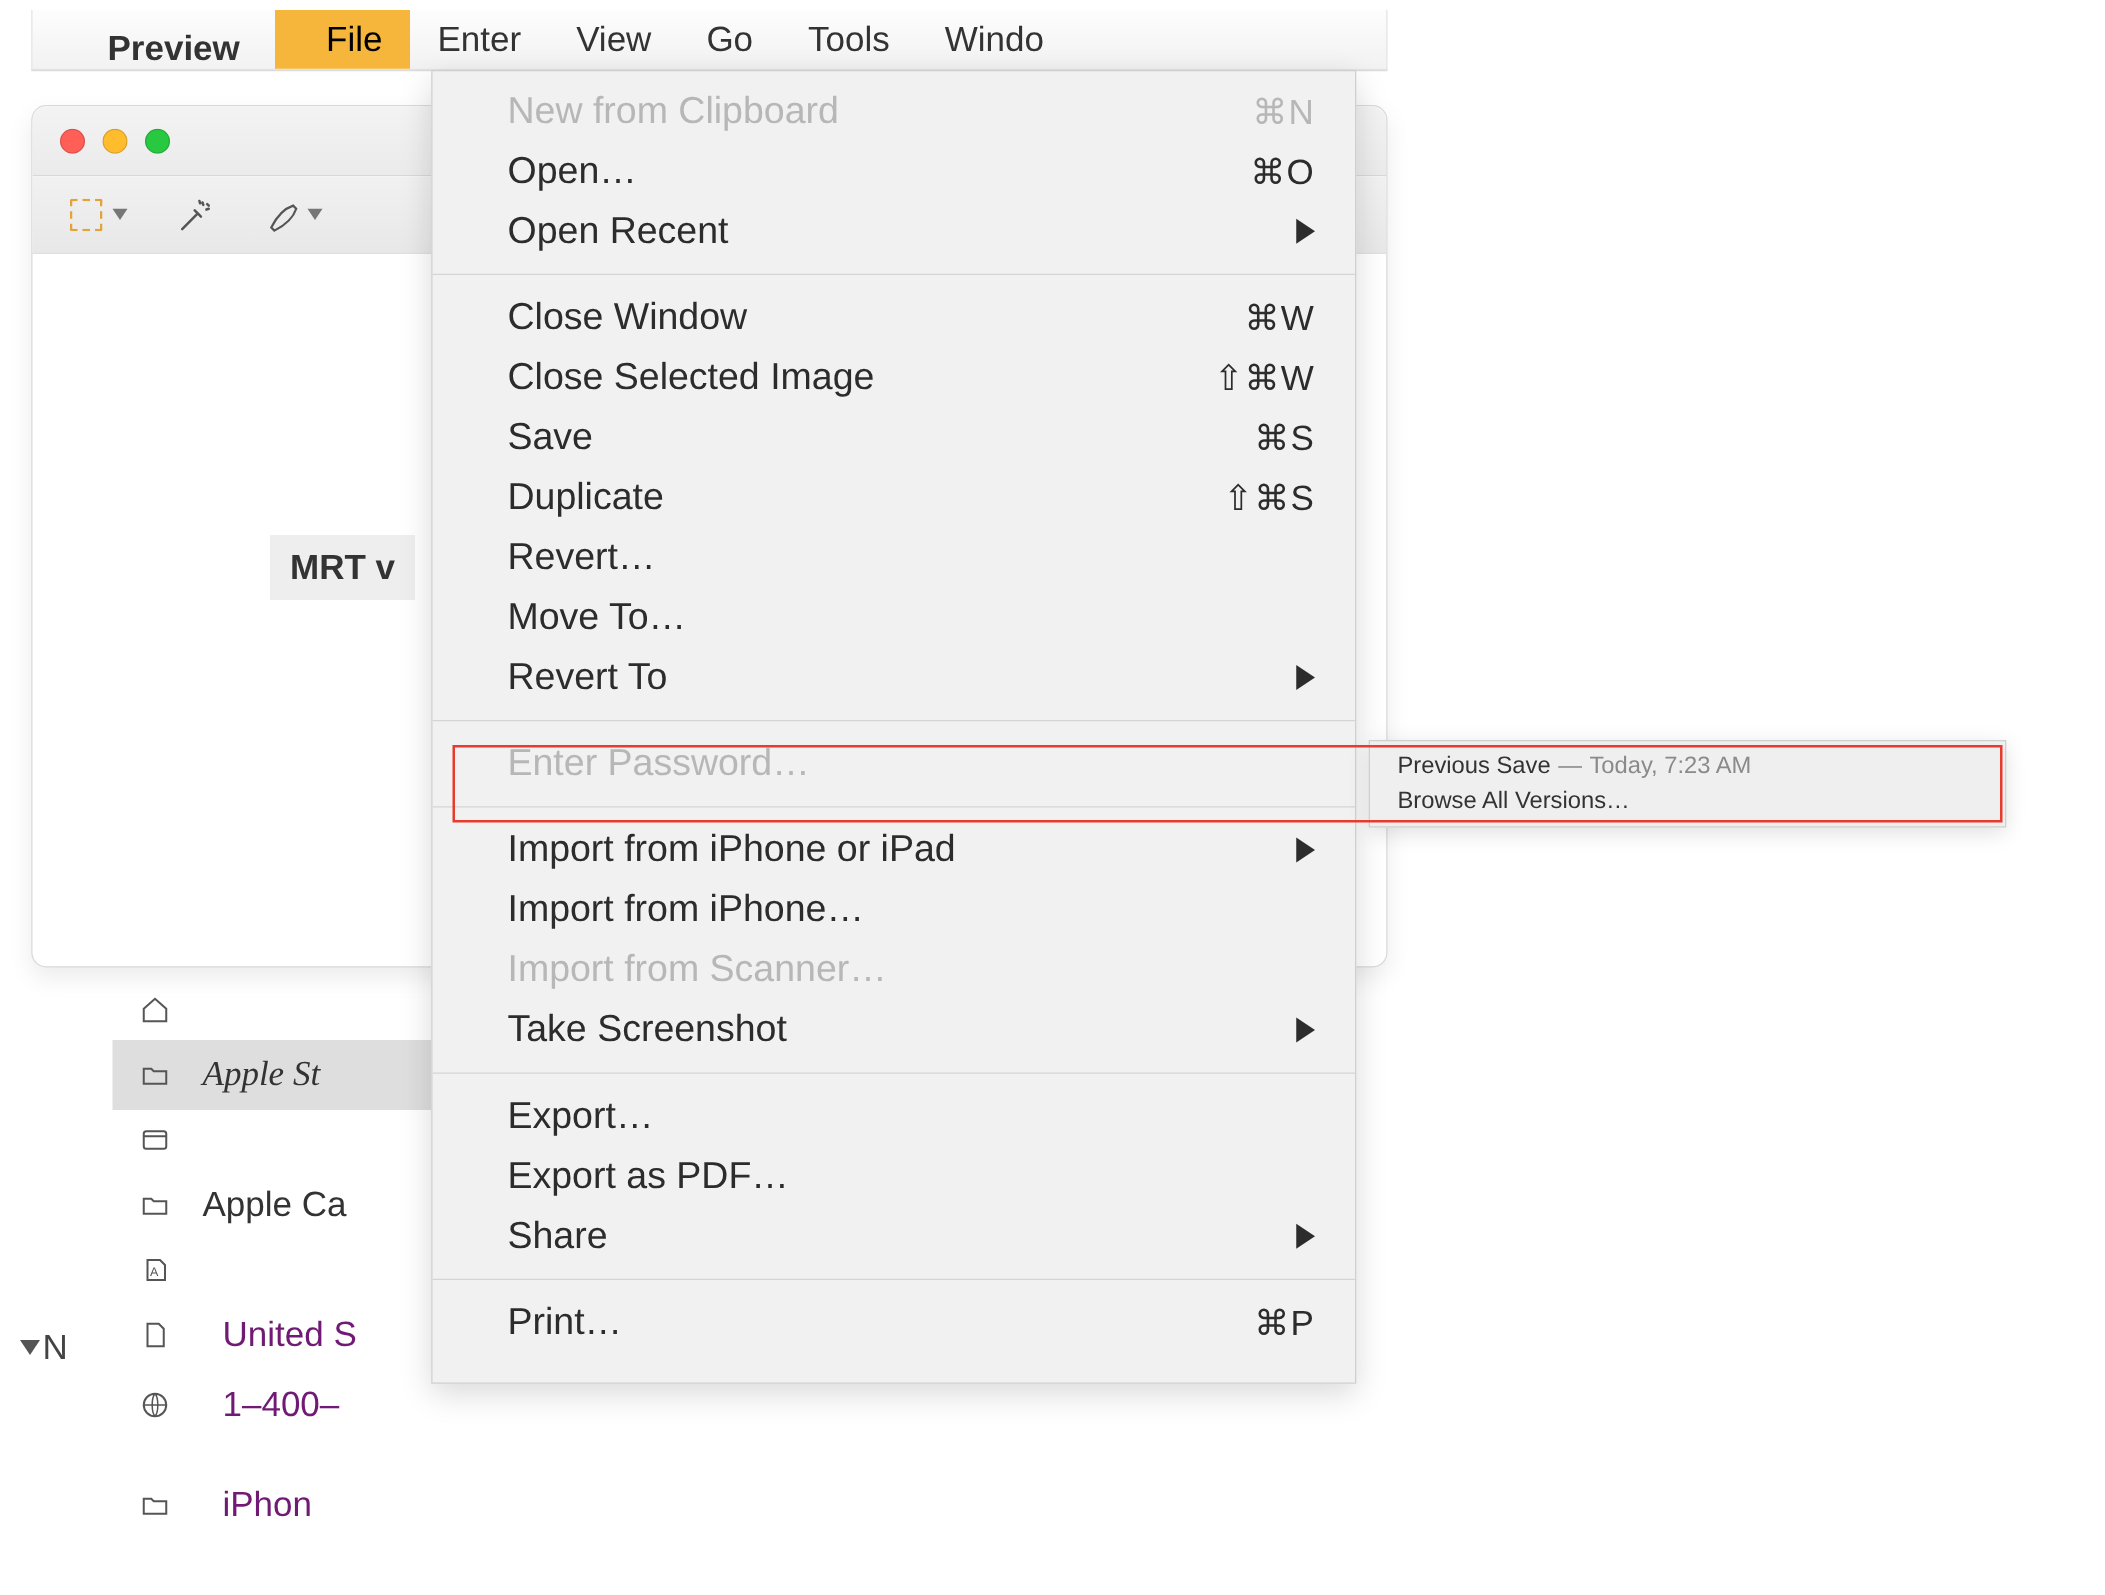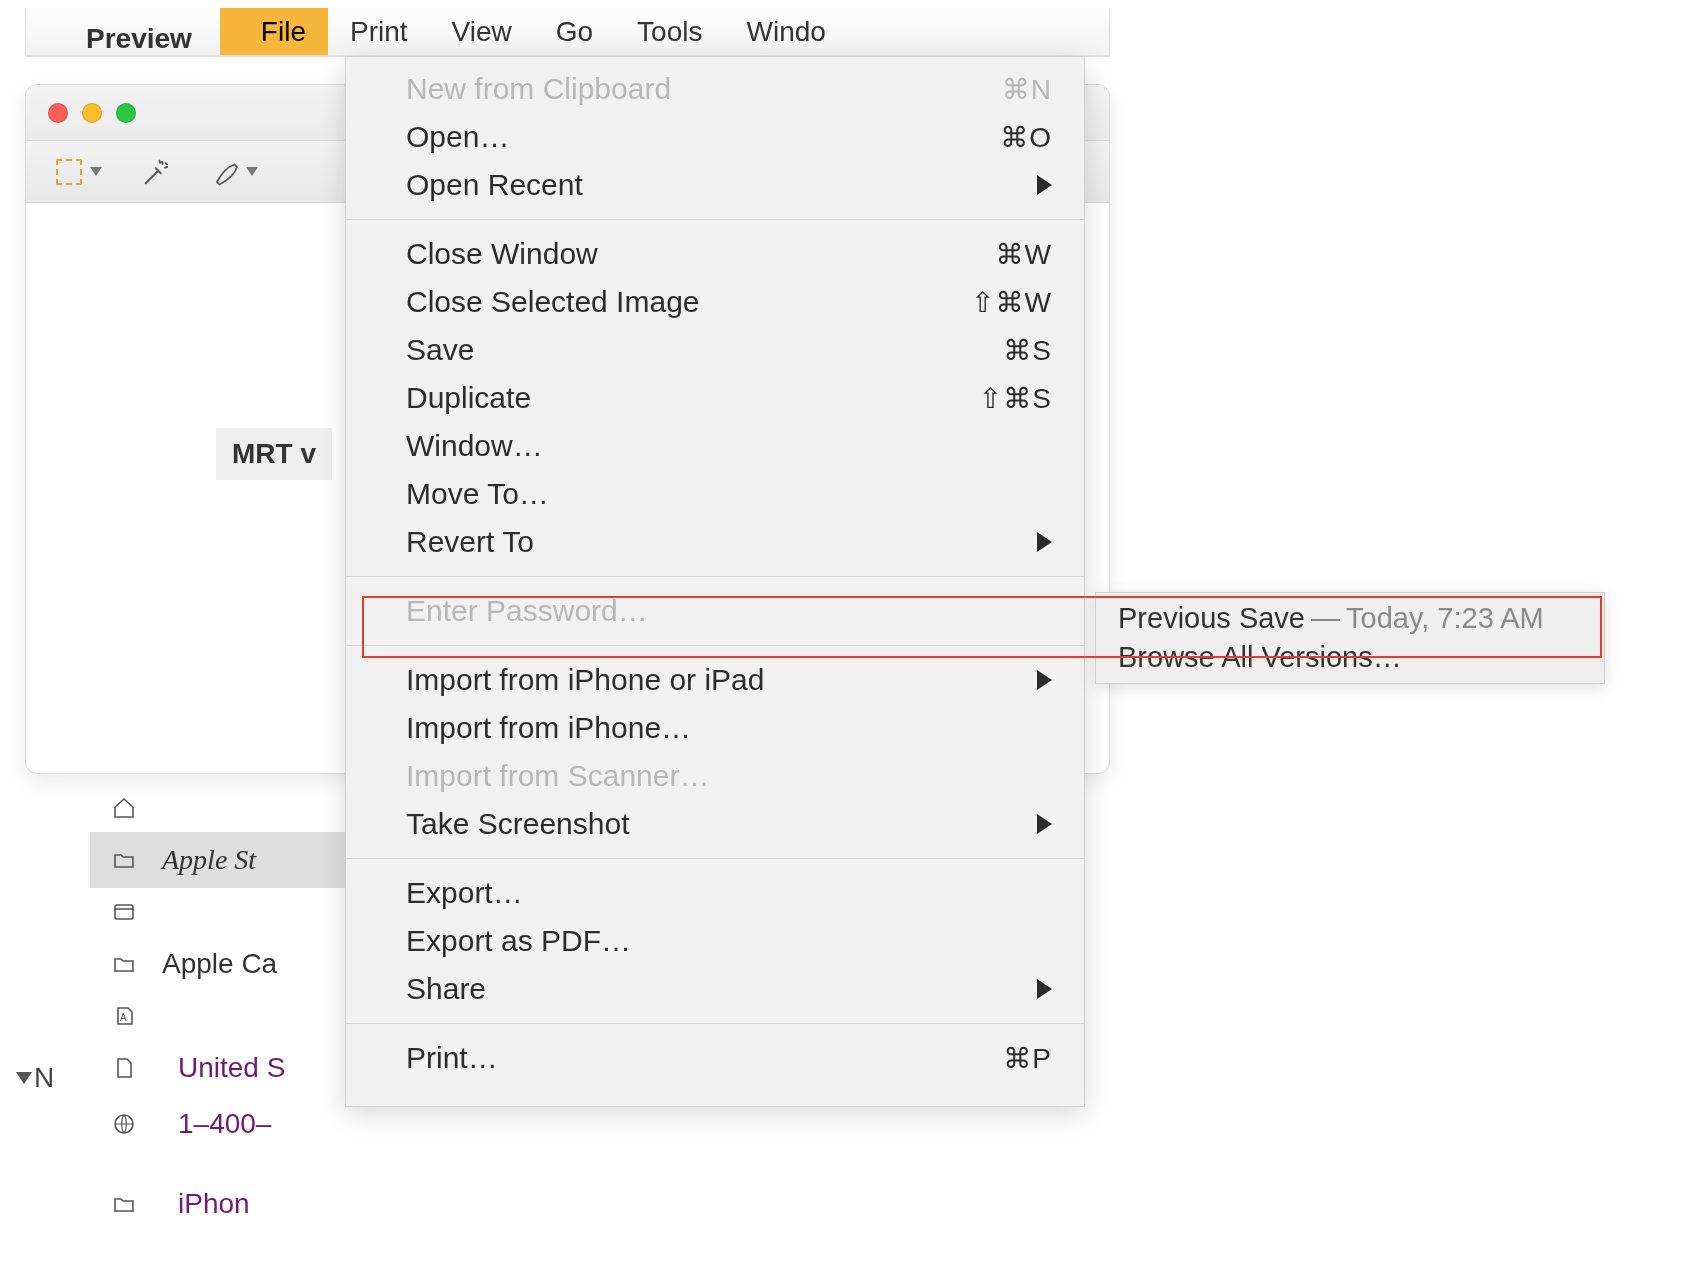--- a/index.html
+++ b/index.html
@@ -170,36 +170,36 @@
 
   
   .submenu {
     position:absolute;
     left: 1095px; top: 592px;
     width: 510px;
     background:#efefef;
     border:1px solid #cfcfcf;
     box-shadow: 0 4px 16px rgba(0,0,0,0.12);
     padding: 6px 0;
-    font-size: 29px;
+    font-size: 19px;
   }
   .submenu .srow {
     padding: 3px 22px;
     display:flex; align-items:baseline; gap:6px;
   }
   .submenu .muted { color:#8a8a8a; }
 </style>
 </head>
 <body>
 
 <div class="menubar">
   <span class="apple"></span>
   <span class="appname">Preview</span>
   <span class="mitem active">File</span>
-  <span class="mitem">Print</span>
+  <span class="mitem">Enter</span>
   <span class="mitem">View</span>
   <span class="mitem">Go</span>
   <span class="mitem">Tools</span>
   <span class="mitem">Windo</span>
 </div>
 
 <div class="preview-window">
   <div class="titlebar">
     <div class="traffic">
       <div class="dot red"></div>
@@ -328,21 +328,21 @@
   </div>
   <div class="dd-row">
     <span>Save</span>
     <span class="shortcut">⌘S</span>
   </div>
   <div class="dd-row">
     <span>Duplicate</span>
     <span class="shortcut">⇧⌘S</span>
   </div>
   <div class="dd-row">
-    <span>Window…</span>
+    <span>Revert…</span>
     <span></span>
   </div>
   <div class="dd-row">
     <span>Move To…</span>
     <span></span>
   </div>
   <div class="dd-row">
     <span>Revert To</span>
     <span class="arrow"></span>
   </div>

